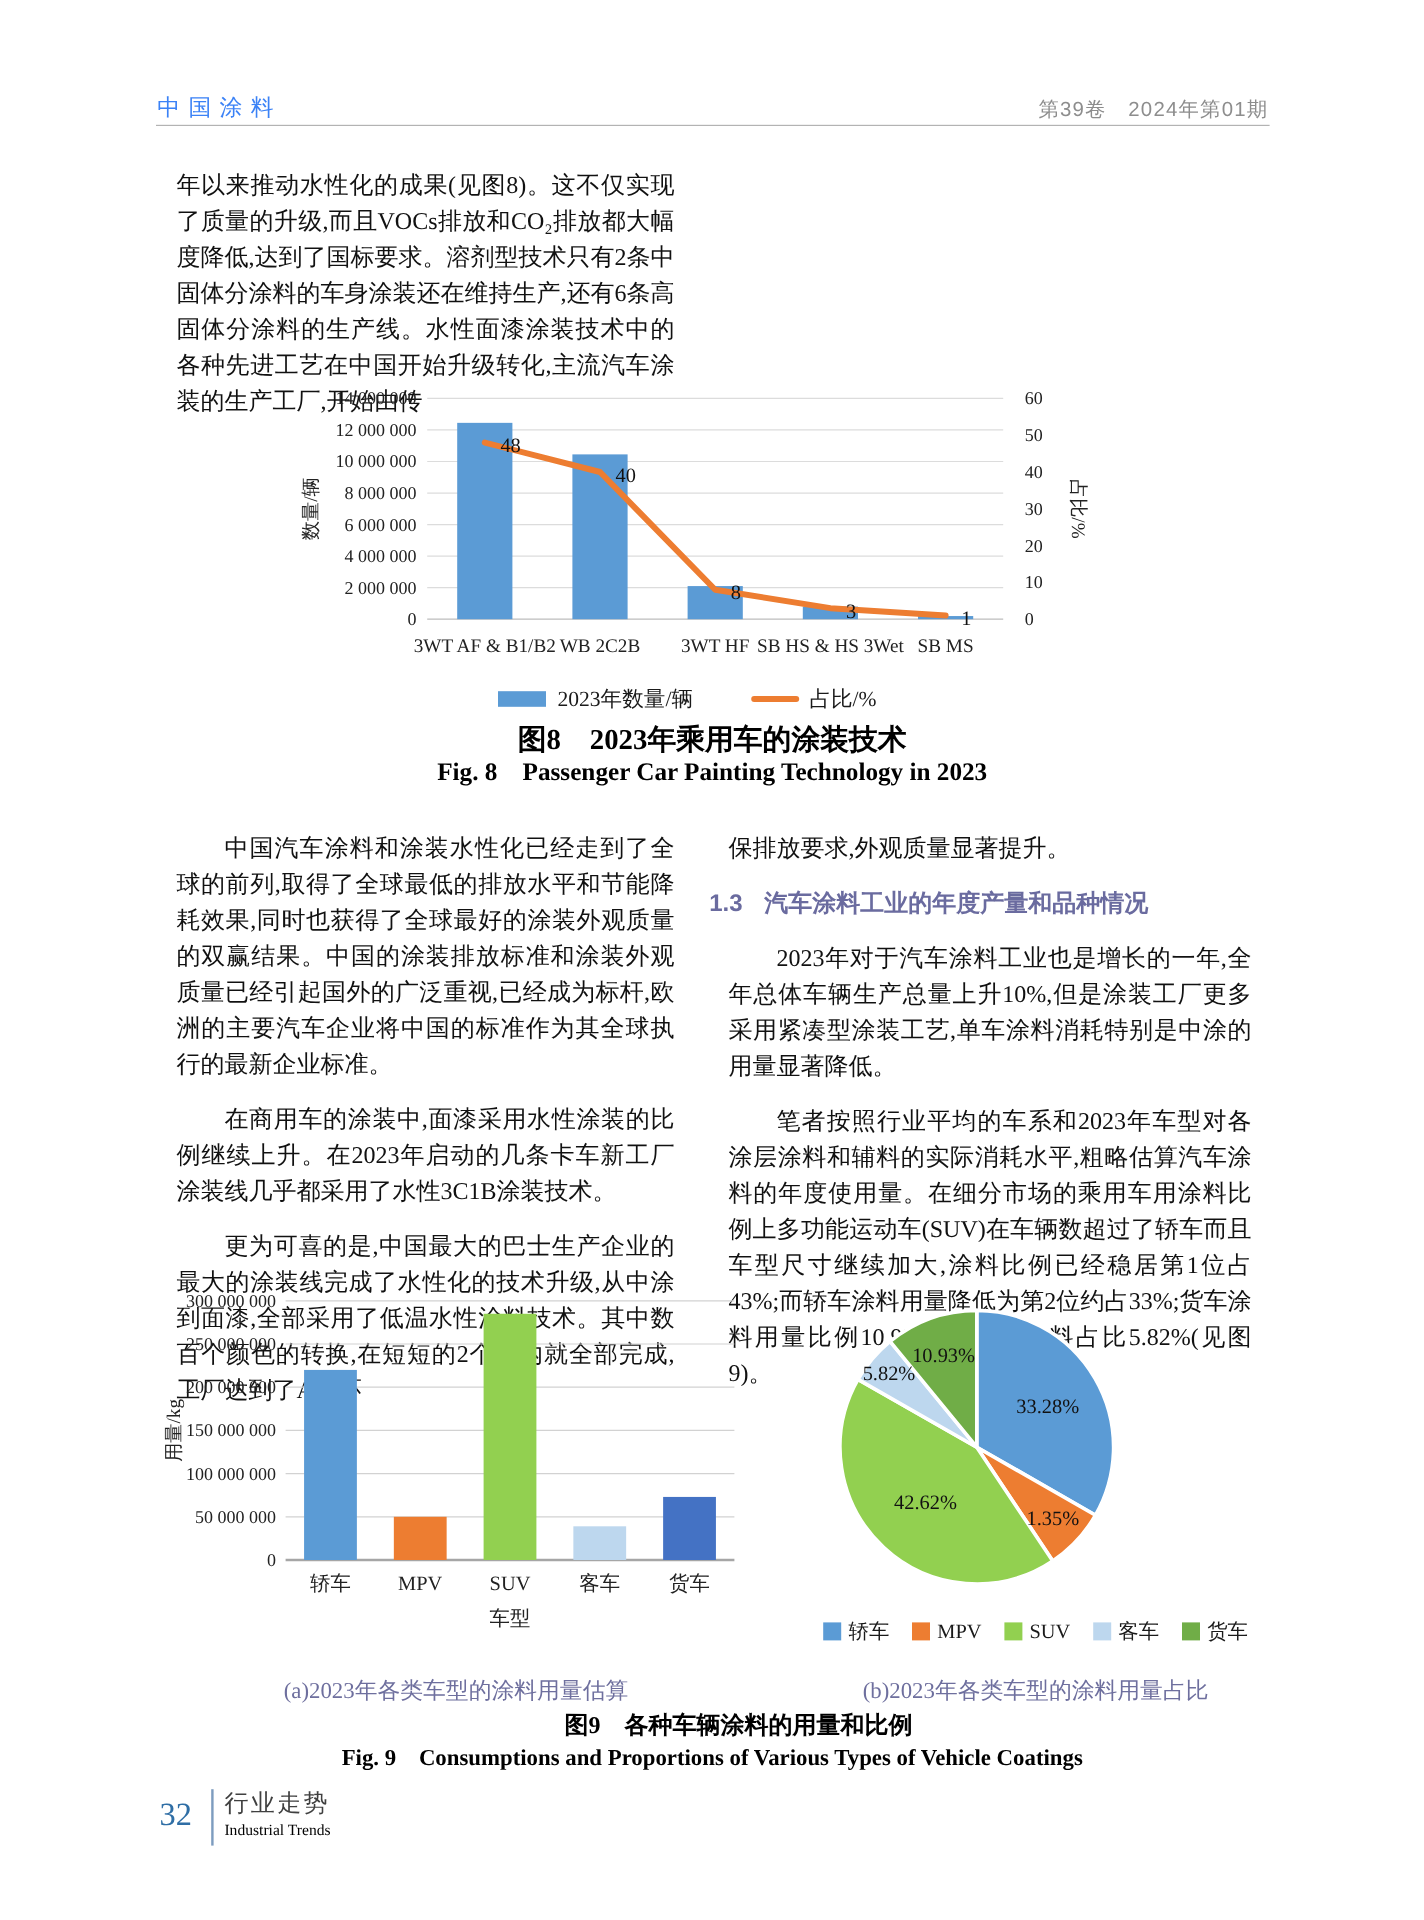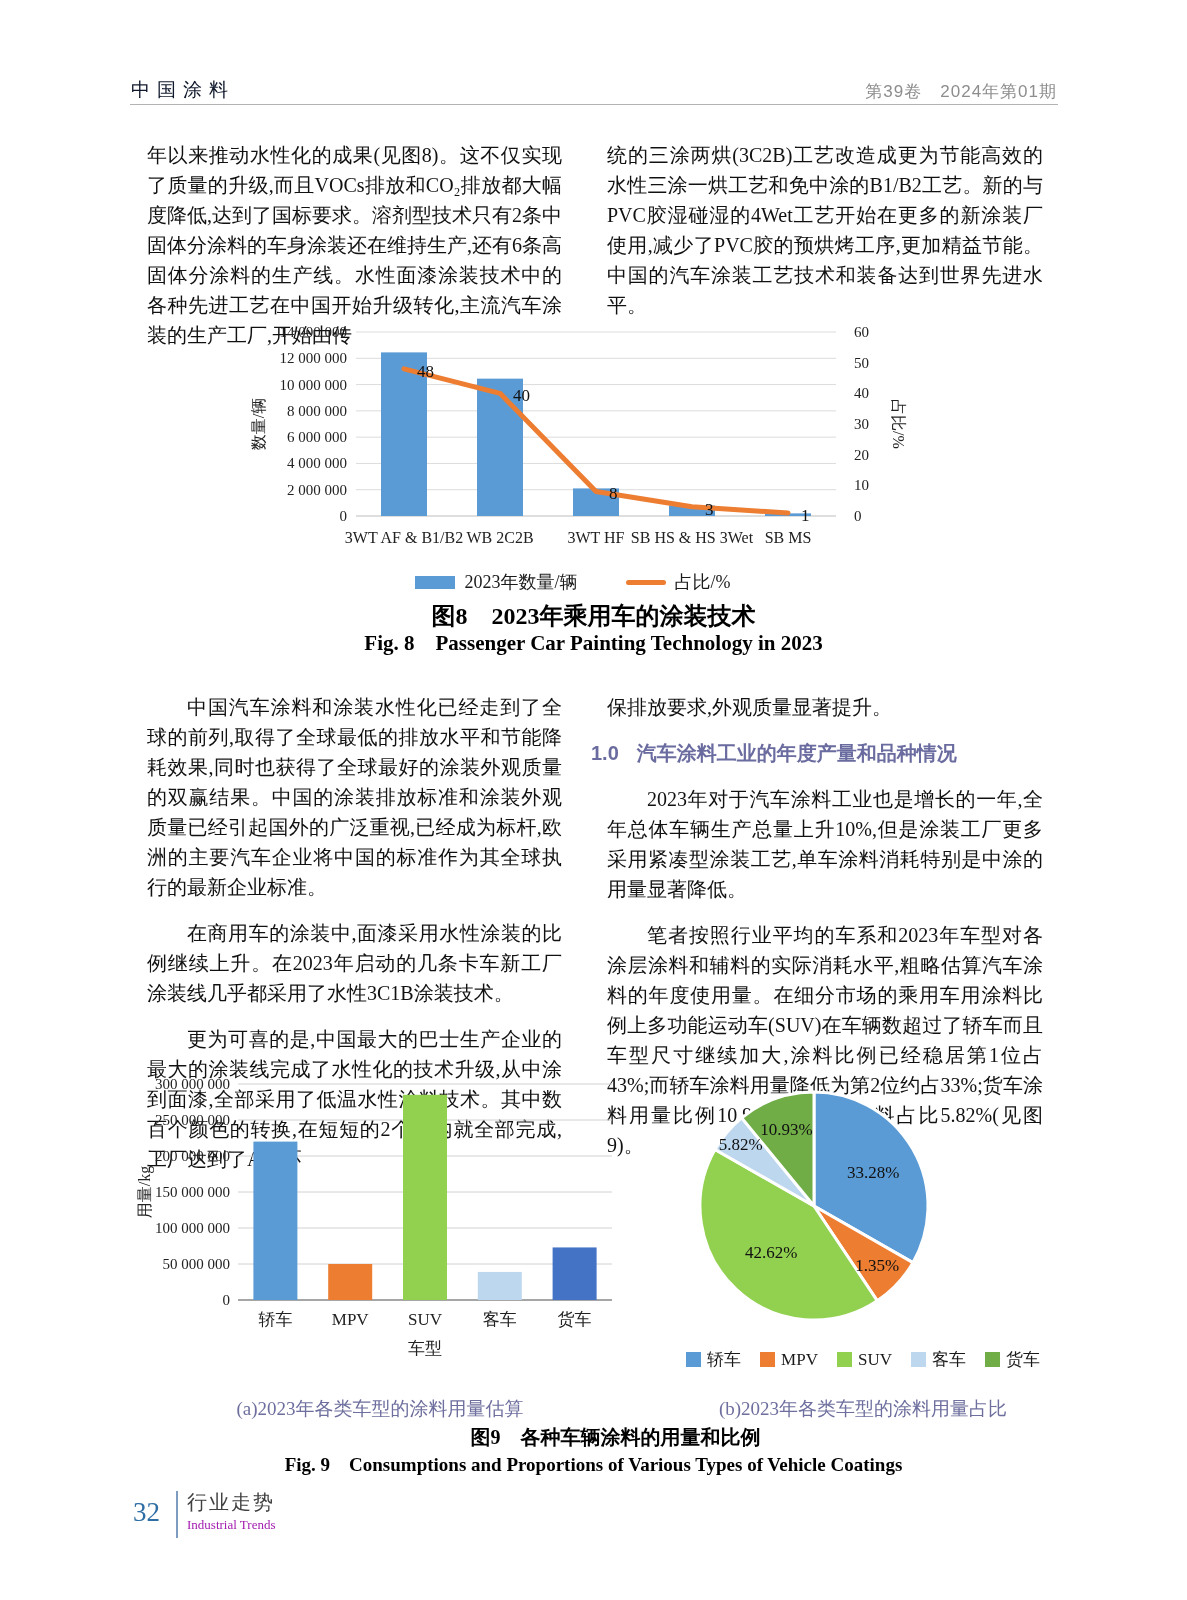--- a/index.html
+++ b/index.html
@@ -1,20 +1,20 @@
 <!DOCTYPE html>
 <html><head>
 <meta charset="utf-8">
 <style>
   html,body{margin:0;padding:0;background:#e8e8e8;}
   .page{position:relative;width:1187px;height:1600px;background:#ffffff;margin:0 auto;
         font-family:"Liberation Serif","DejaVu Serif",serif;color:#1a1a1a;overflow:hidden;}
 
   
-  .hdr-left{position:absolute;left:131px;top:77px;font-size:19px;color:#0f172a;
+  .hdr-left{position:absolute;left:131px;top:77px;font-size:19px;color:#3b82f6;
             letter-spacing:7px;font-family:"Liberation Sans","DejaVu Sans",sans-serif;}
   .hdr-right{position:absolute;right:130px;top:80px;font-size:17px;color:#8d8d8d;
              font-family:"Liberation Sans","DejaVu Sans",sans-serif;letter-spacing:1px;}
   .hdr-rule{position:absolute;left:130px;width:928px;top:104px;height:1px;background:#b3b3b3;}
 
   
   .col{position:absolute;font-size:20px;line-height:30px;text-align:justify;color:#111;}
   .col p{margin:16px;}
   .col p.ind{text-indent:2em;}
   .col-top-left{left:131px;top:124px;width:447px;}
@@ -48,36 +48,33 @@
   .cap-b{position:absolute;left:648px;top:1396px;width:430px;text-align:center;
          color:#6e6f9e;font-size:19px;}
   .cap-zh9{top:1424px;font-size:20px;padding-left:22px;}
   .cap-en9{top:1452px;font-size:19px;}
 
   
   .pg-num{position:absolute;left:133px;top:1497px;font-size:27px;color:#2f6ea5;}
   .foot-rule{position:absolute;left:176px;top:1491px;width:2px;height:47px;background:#7d9cbf;}
   .foot-zh{position:absolute;left:187px;top:1489px;font-size:20px;color:#404040;
            font-family:"Liberation Sans","DejaVu Sans",sans-serif;letter-spacing:2px;}
-  .foot-en{position:absolute;left:187px;top:1517px;font-size:13px;color:#a21caf;}
+  .foot-en{position:absolute;left:187px;top:1517px;font-size:13px;color:#000000;}
 </style>
 </head>
 <body>
 
 <div class="page">
 
   <div class="hdr-left">中国涂料</div>
   <div class="hdr-right">第39卷　2024年第01期</div>
   <div class="hdr-rule"></div>
 
   <div class="col col-top-left">
     <p>年以来推动水性化的成果(见图8)。这不仅实现了质量的升级,而且VOCs排放和CO₂排放都大幅度降低,达到了国标要求。溶剂型技术只有2条中固体分涂料的车身涂装还在维持生产,还有6条高固体分涂料的生产线。水性面漆涂装技术中的各种先进工艺在中国开始升级转化,主流汽车涂装的生产工厂,开始由传</p>
-  </div>
-  <div class="col col-top-right">
-    <p>统的三涂两烘(3C2B)工艺改造成更为节能高效的水性三涂一烘工艺和免中涂的B1/B2工艺。新的与PVC胶湿碰湿的4Wet工艺开始在更多的新涂装厂使用,减少了PVC胶的预烘烤工序,更加精益节能。中国的汽车涂装工艺技术和装备达到世界先进水平。</p>
   </div>
 
   <svg id="fig8-svg" class="fig8-svg" width="670" height="248">
       <line x1="118" y1="198" x2="598" y2="198" stroke="#bdbdbd" stroke-width="1"></line>
       <text x="109" y="203" text-anchor="end" font-size="15" font-family="&quot;Liberation Serif&quot;,&quot;DejaVu Serif&quot;,serif" fill="#222">0</text>
       <line x1="118" y1="171.71428571428572" x2="598" y2="171.71428571428572" stroke="#dcdcdc" stroke-width="1"></line>
       <text x="109" y="176.71428571428572" text-anchor="end" font-size="15" font-family="&quot;Liberation Serif&quot;,&quot;DejaVu Serif&quot;,serif" fill="#222">2 000 000</text>
       <line x1="118" y1="145.42857142857144" x2="598" y2="145.42857142857144" stroke="#dcdcdc" stroke-width="1"></line>
       <text x="109" y="150.42857142857144" text-anchor="end" font-size="15" font-family="&quot;Liberation Serif&quot;,&quot;DejaVu Serif&quot;,serif" fill="#222">4 000 000</text>
       <line x1="118" y1="119.14285714285714" x2="598" y2="119.14285714285714" stroke="#dcdcdc" stroke-width="1"></line>
@@ -130,21 +127,21 @@
   <div class="cap cap-en8">Fig. 8　Passenger Car Painting Technology in 2023</div>
 
   <div class="col col-mid-left">
     <p class="ind">中国汽车涂料和涂装水性化已经走到了全球的前列,取得了全球最低的排放水平和节能降耗效果,同时也获得了全球最好的涂装外观质量的双赢结果。中国的涂装排放标准和涂装外观质量已经引起国外的广泛重视,已经成为标杆,欧洲的主要汽车企业将中国的标准作为其全球执行的最新企业标准。</p>
     <p class="ind">在商用车的涂装中,面漆采用水性涂装的比例继续上升。在2023年启动的几条卡车新工厂涂装线几乎都采用了水性3C1B涂装技术。</p>
     <p class="ind">更为可喜的是,中国最大的巴士生产企业的最大的涂装线完成了水性化的技术升级,从中涂到面漆,全部采用了低温水性涂料技术。其中数百个颜色的转换,在短短的2个月内就全部完成,工厂达到了A级环</p>
   </div>
   <div class="col col-mid-right">
     <p>保排放要求,外观质量显著提升。</p>
     <div class="sec-head">
-      <span class="num">1.0</span><span>汽车涂料工业的年度产量和品种情况</span>
+      <span class="num">1.3</span><span>汽车涂料工业的年度产量和品种情况</span>
     </div>
     <p class="ind">2023年对于汽车涂料工业也是增长的一年,全年总体车辆生产总量上升10%,但是涂装工厂更多采用紧凑型涂装工艺,单车涂料消耗特别是中涂的用量显著降低。</p>
     <p class="ind">笔者按照行业平均的车系和2023年车型对各涂层涂料和辅料的实际消耗水平,粗略估算汽车涂料的年度使用量。在细分市场的乘用车用涂料比例上多功能运动车(SUV)在车辆数超过了轿车而且车型尺寸继续加大,涂料比例已经稳居第1位占43%;而轿车涂料用量降低为第2位约占33%;货车涂料用量比例10.93%;客车用涂料占比5.82%(见图9)。</p>
   </div>
 
   <svg id="fig9a-svg" class="fig9a-svg" width="510" height="296">
       <line x1="112" y1="232" x2="486" y2="232" stroke="#a6a6a6" stroke-width="2"></line>
       <text x="104" y="237" text-anchor="end" font-size="15" font-family="&quot;Liberation Serif&quot;,&quot;DejaVu Serif&quot;,serif" fill="#222">0</text>
       <line x1="112" y1="196" x2="486" y2="196" stroke="#d2d2d2" stroke-width="1"></line>
       <text x="104" y="201" text-anchor="end" font-size="15" font-family="&quot;Liberation Serif&quot;,&quot;DejaVu Serif&quot;,serif" fill="#222">50 000 000</text>

